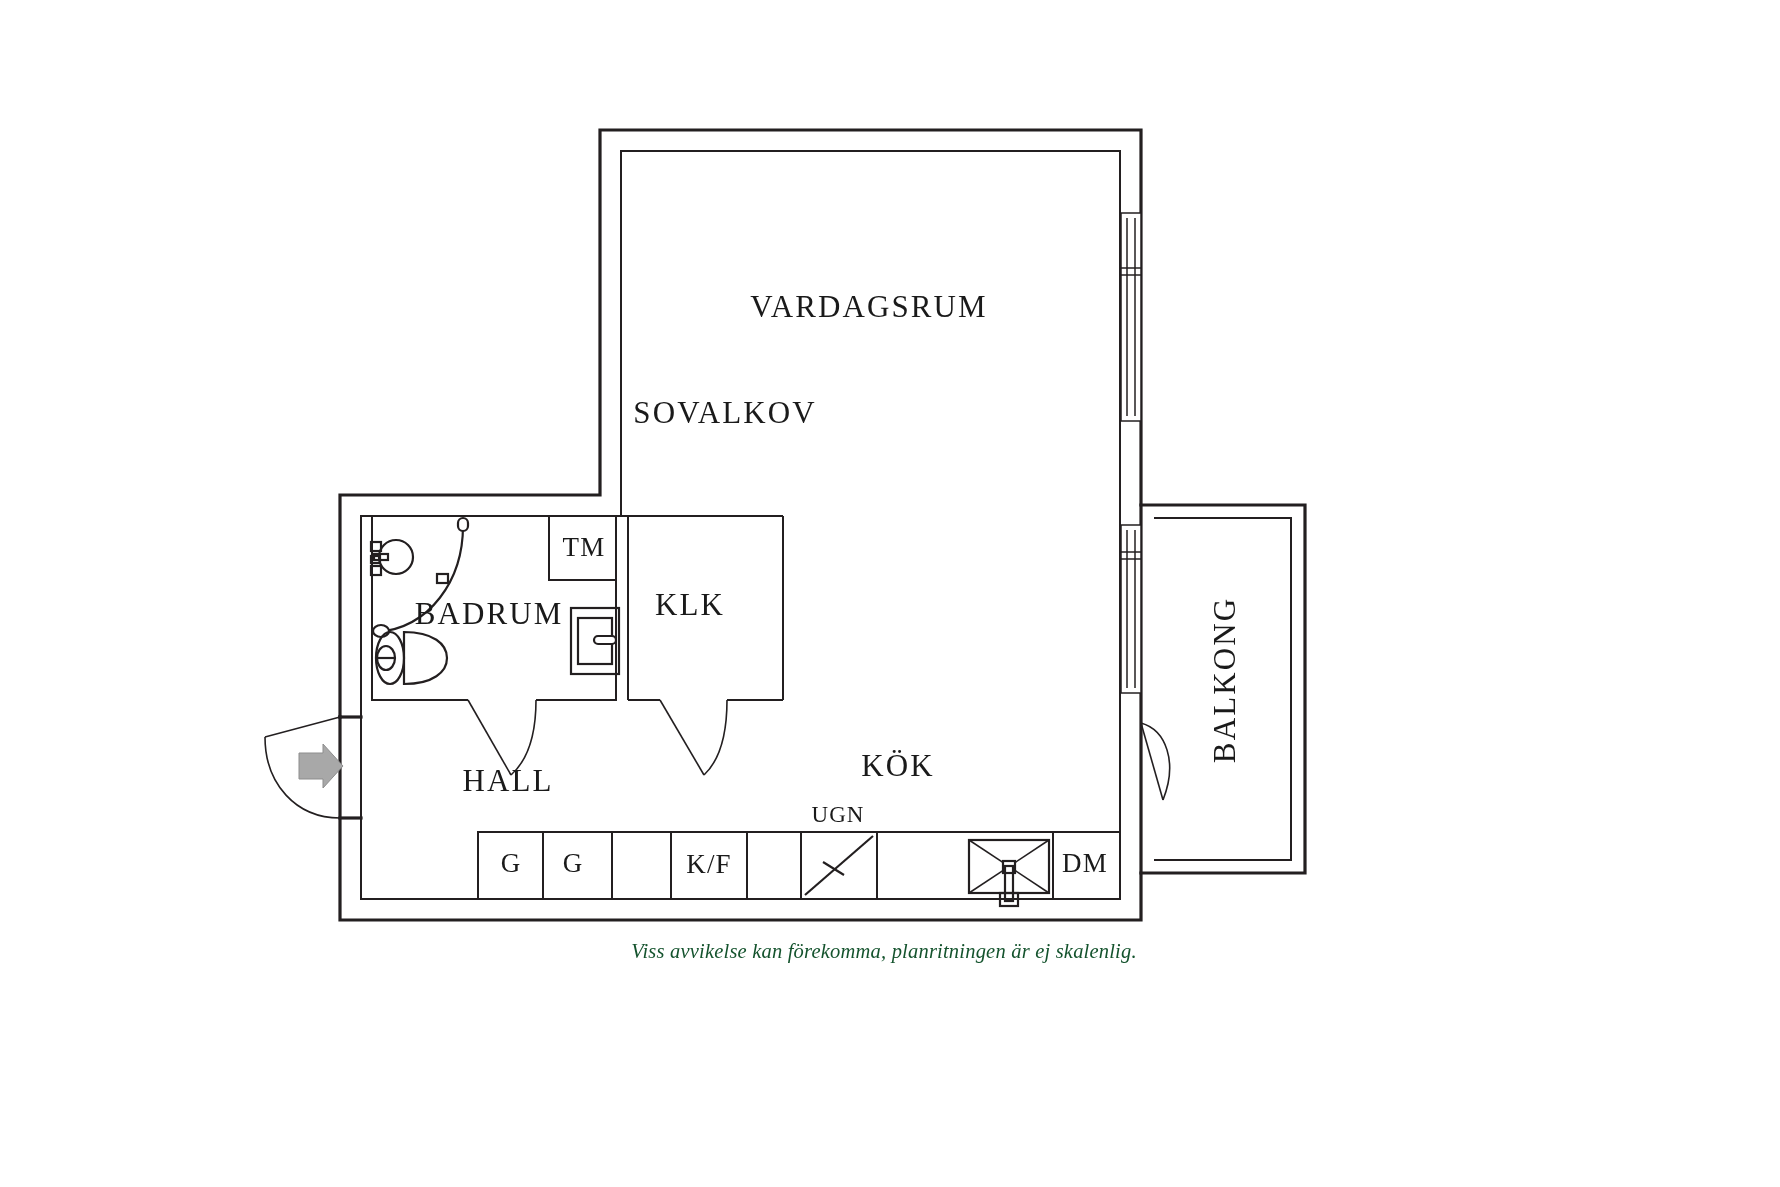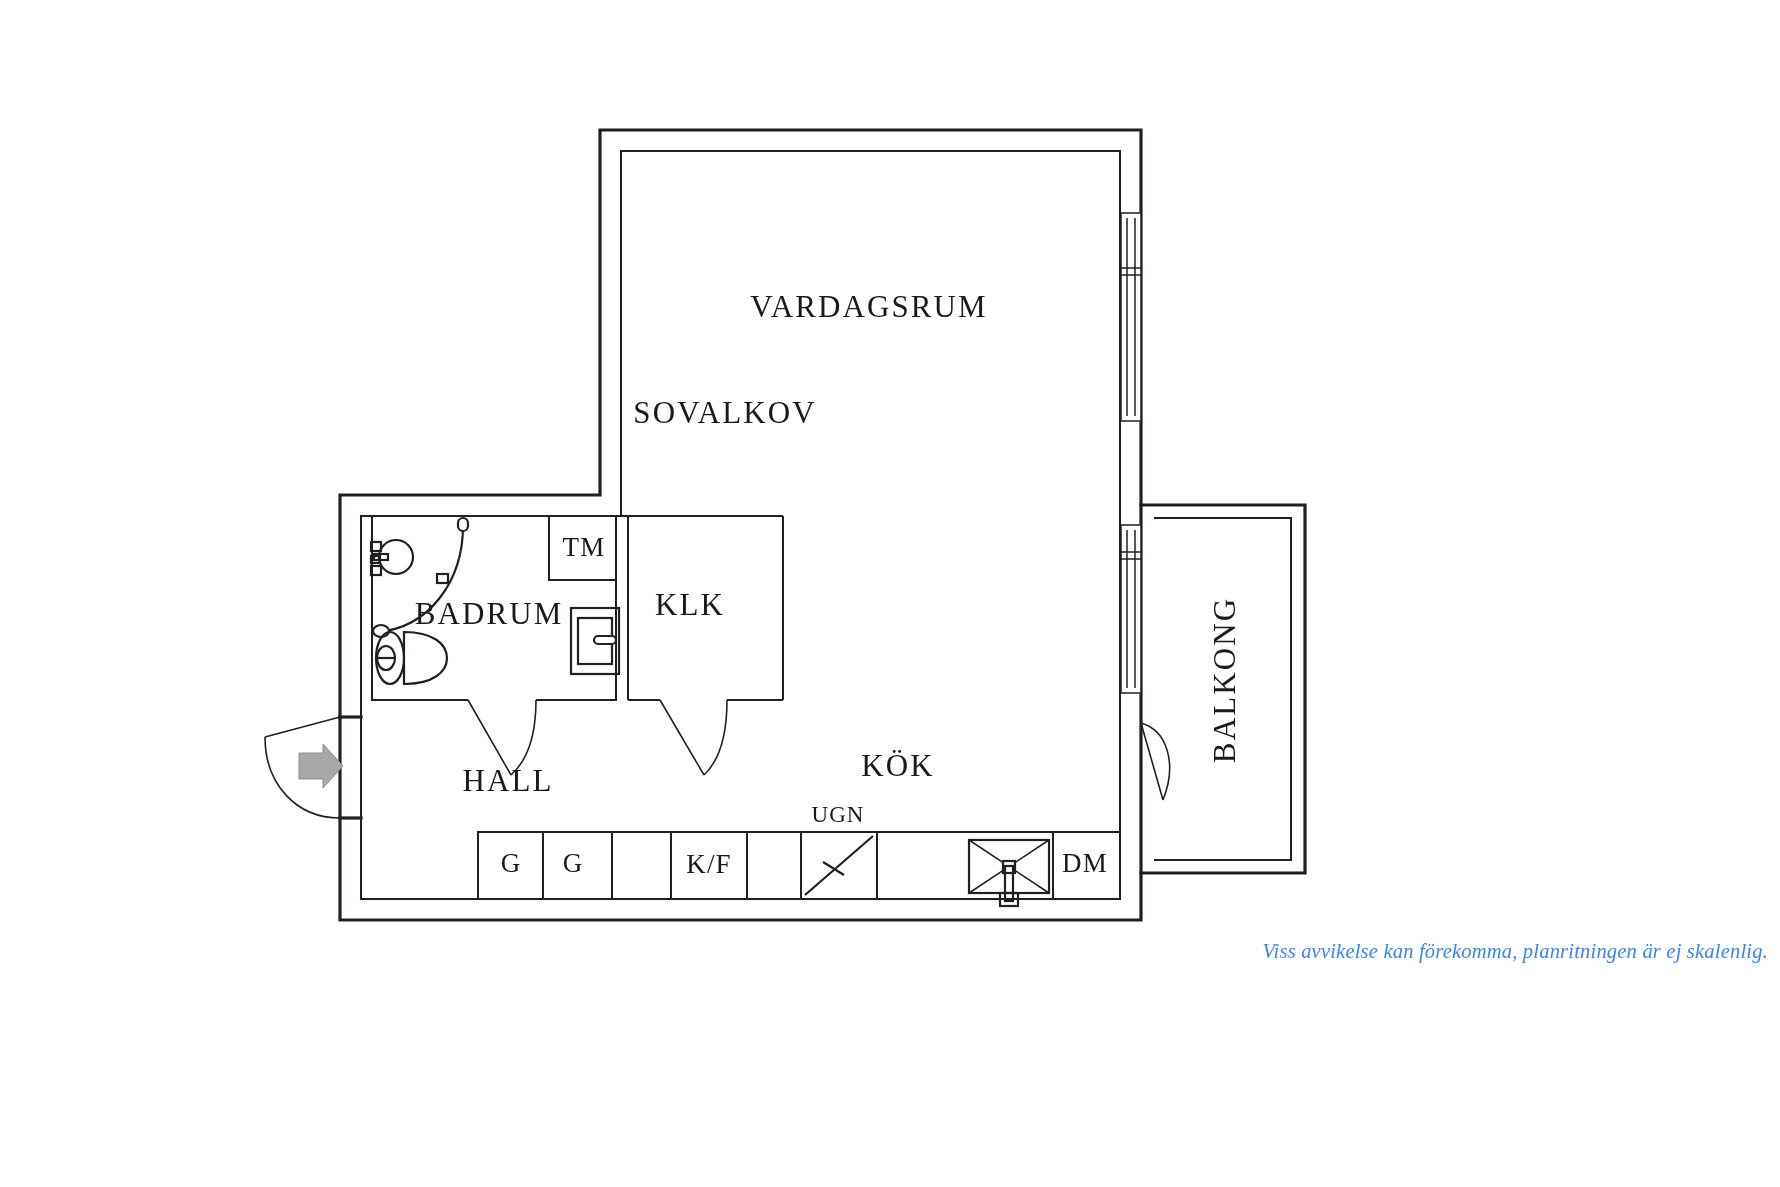--- a/index.html
+++ b/index.html
@@ -98,25 +98,25 @@
     font-size: 31px;
     letter-spacing: 2.1px;
     text-anchor: middle;
     dominant-baseline: middle;
   }
   .caption {
     position: absolute;
     left: 0;
     top: 940px;
     width: 1768px;
-    text-align: right;
+    text-align: center;
     font-family: "Liberation Serif", serif;
     font-style: italic;
     font-size: 20.5px;
-    color: #3b82f6;
+    color: #14532d;
     letter-spacing: 0.2px;
   }
 </style>
 </head>
 <body>
 
 <div id="plan-root">
   <svg class="floorplan" viewBox="0 0 1780 1187" xmlns="http://www.w3.org/2000/svg">
 
     <path class="wall" d="M 600 130

